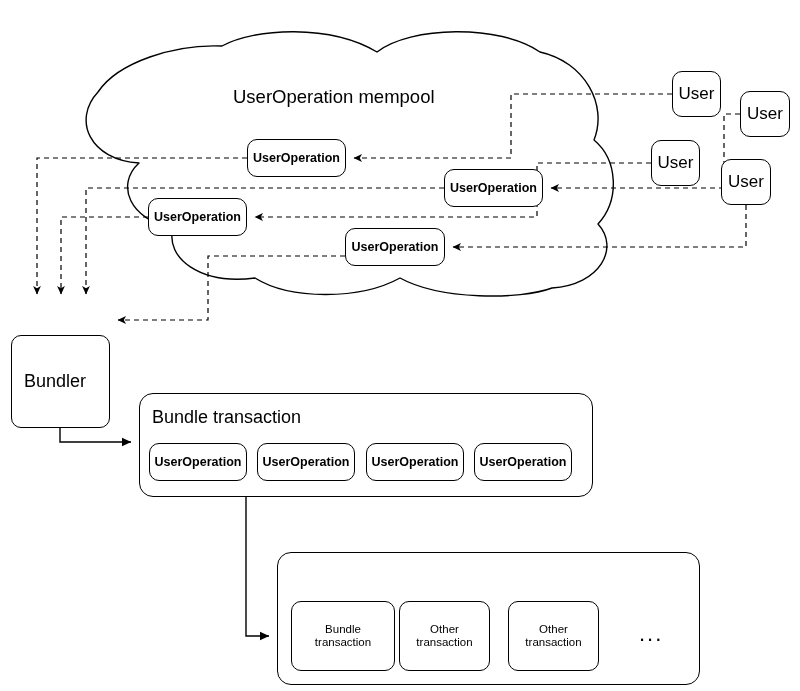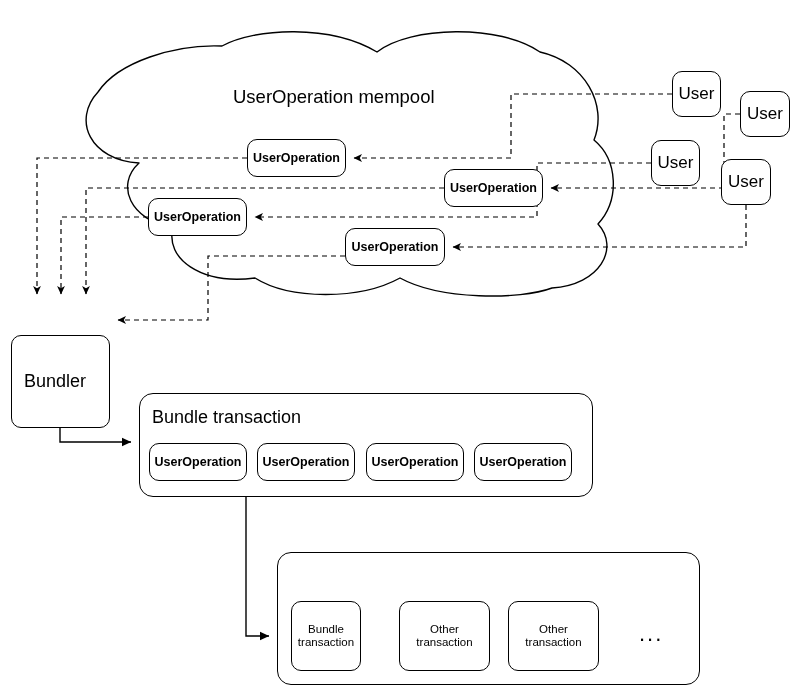--- a/index.html
+++ b/index.html
@@ -202,21 +202,21 @@
     <span>UserOperation</span>
   </div>
 
   <div class="node uop" style="left:474px; top:443px; width:98px; height:38px;">
     <span>UserOperation</span>
   </div>
 
   <div class="container-box" style="left:277px; top:552px; width:423px; height:133px;"></div>
 
 
-  <div class="node tx-box" style="left:291px; top:601px; width:70px; height:70px; white-space:pre-line;">
+  <div class="node tx-box" style="left:291px; top:601px; width:104px; height:70px; white-space:pre-line;">
     <span>Bundle
 transaction</span>
   </div>
 
   <div class="node tx-box" style="left:399px; top:601px; width:91px; height:70px; white-space:pre-line;">
     <span>Other
 transaction</span>
   </div>
 
   <div class="node tx-box" style="left:508px; top:601px; width:91px; height:70px; white-space:pre-line;">

